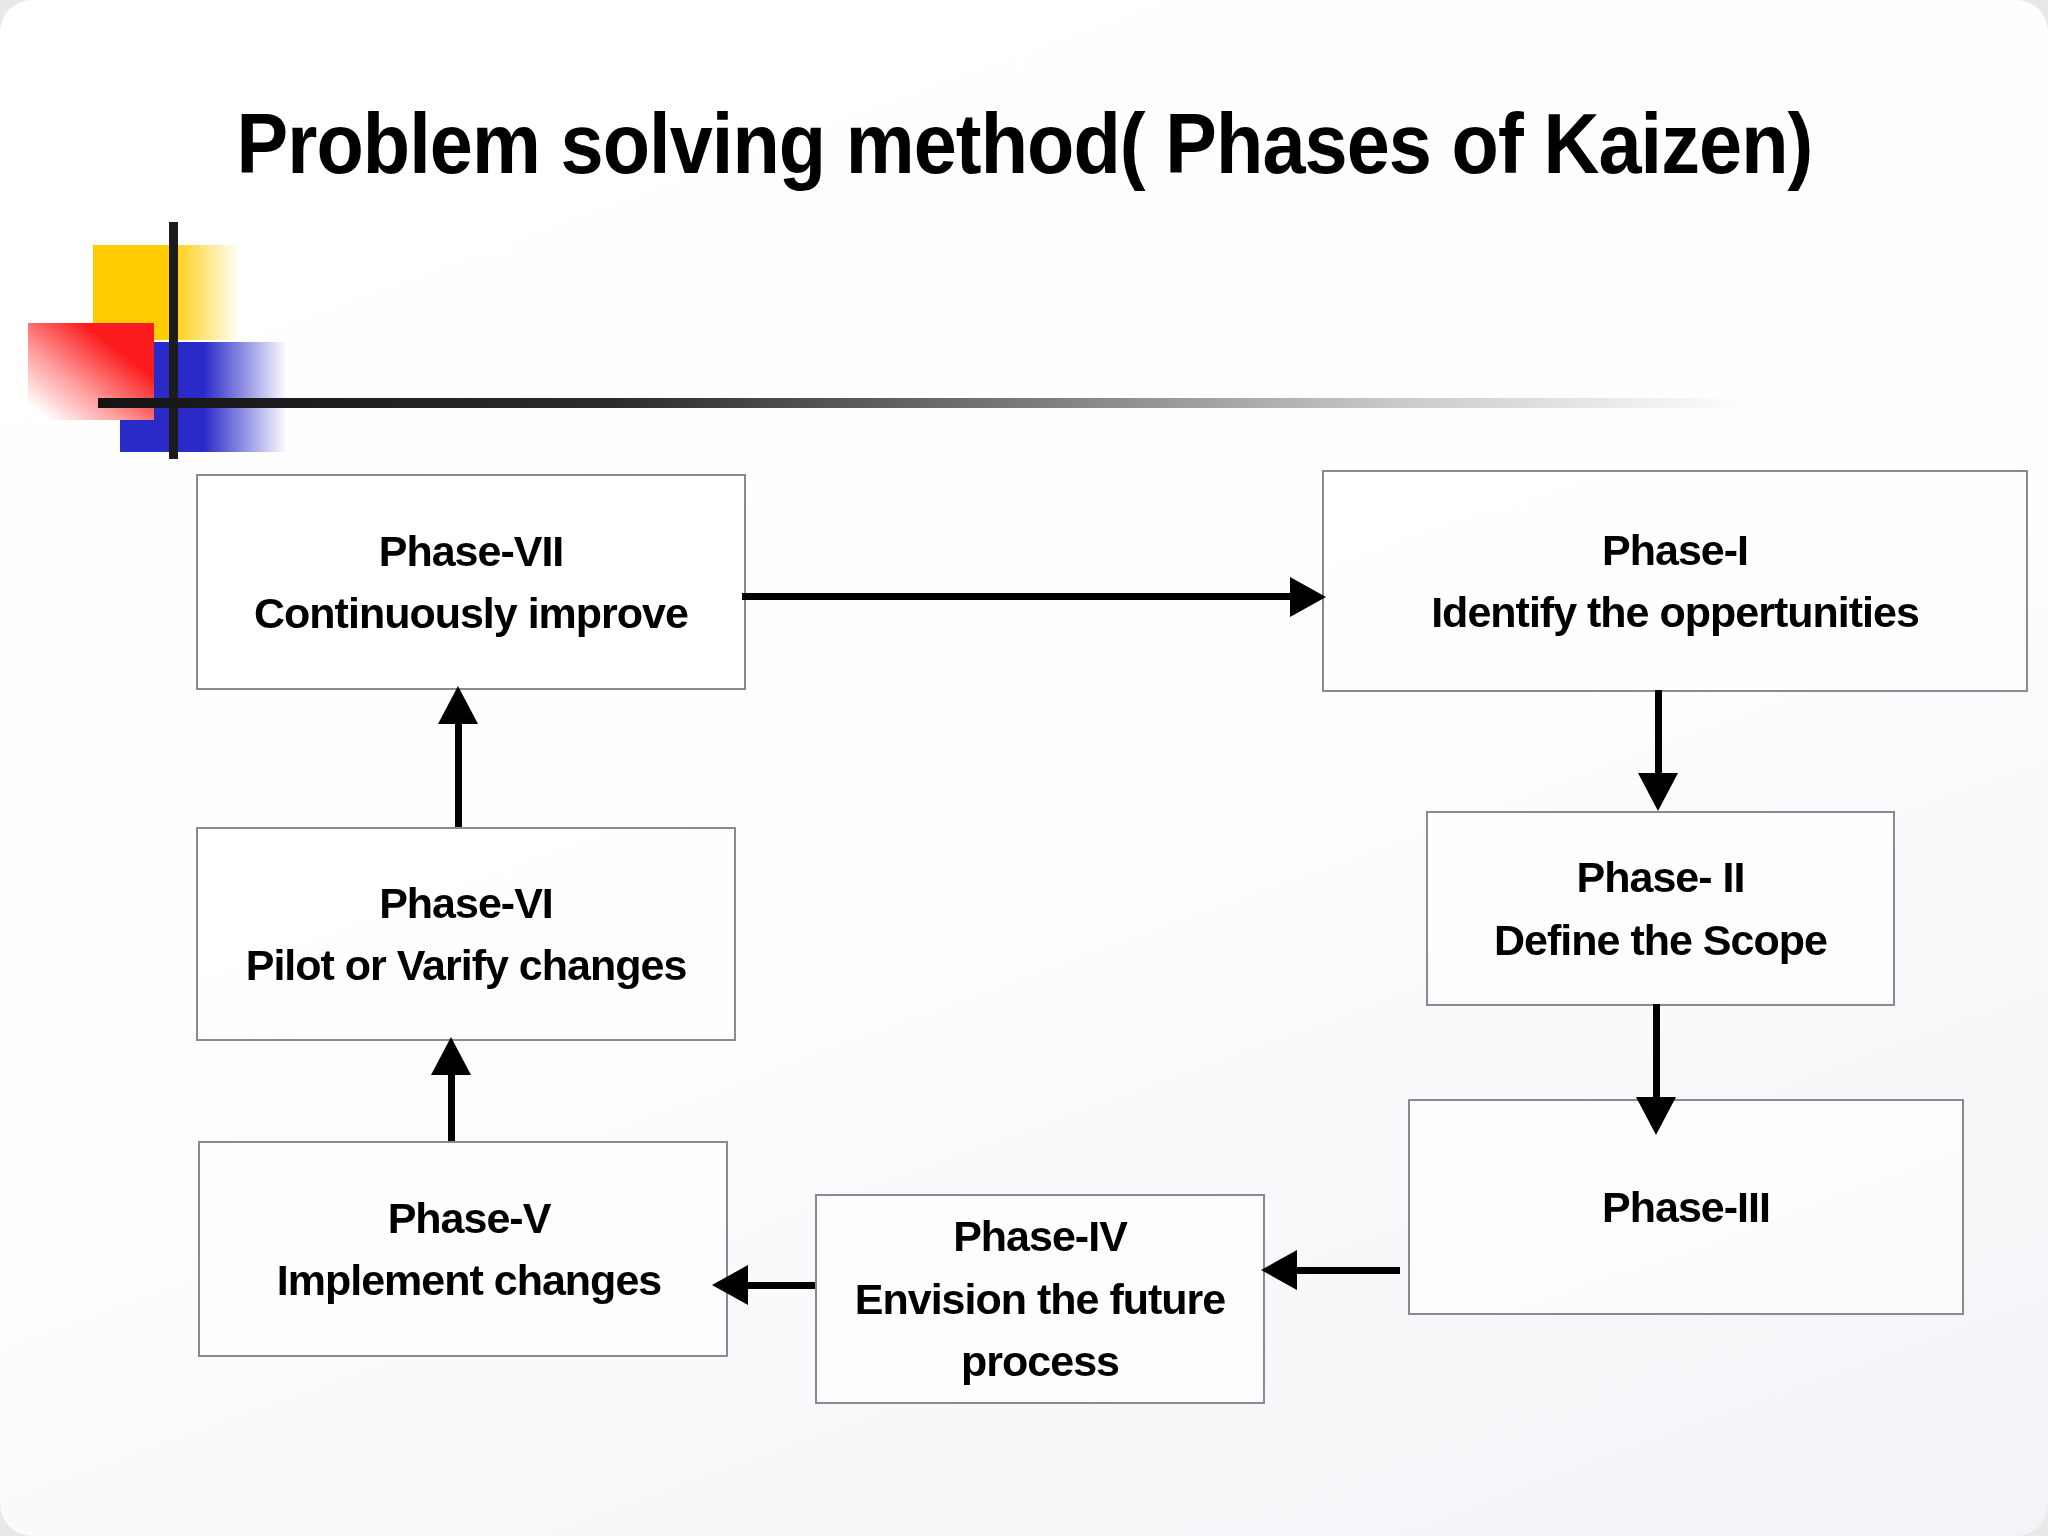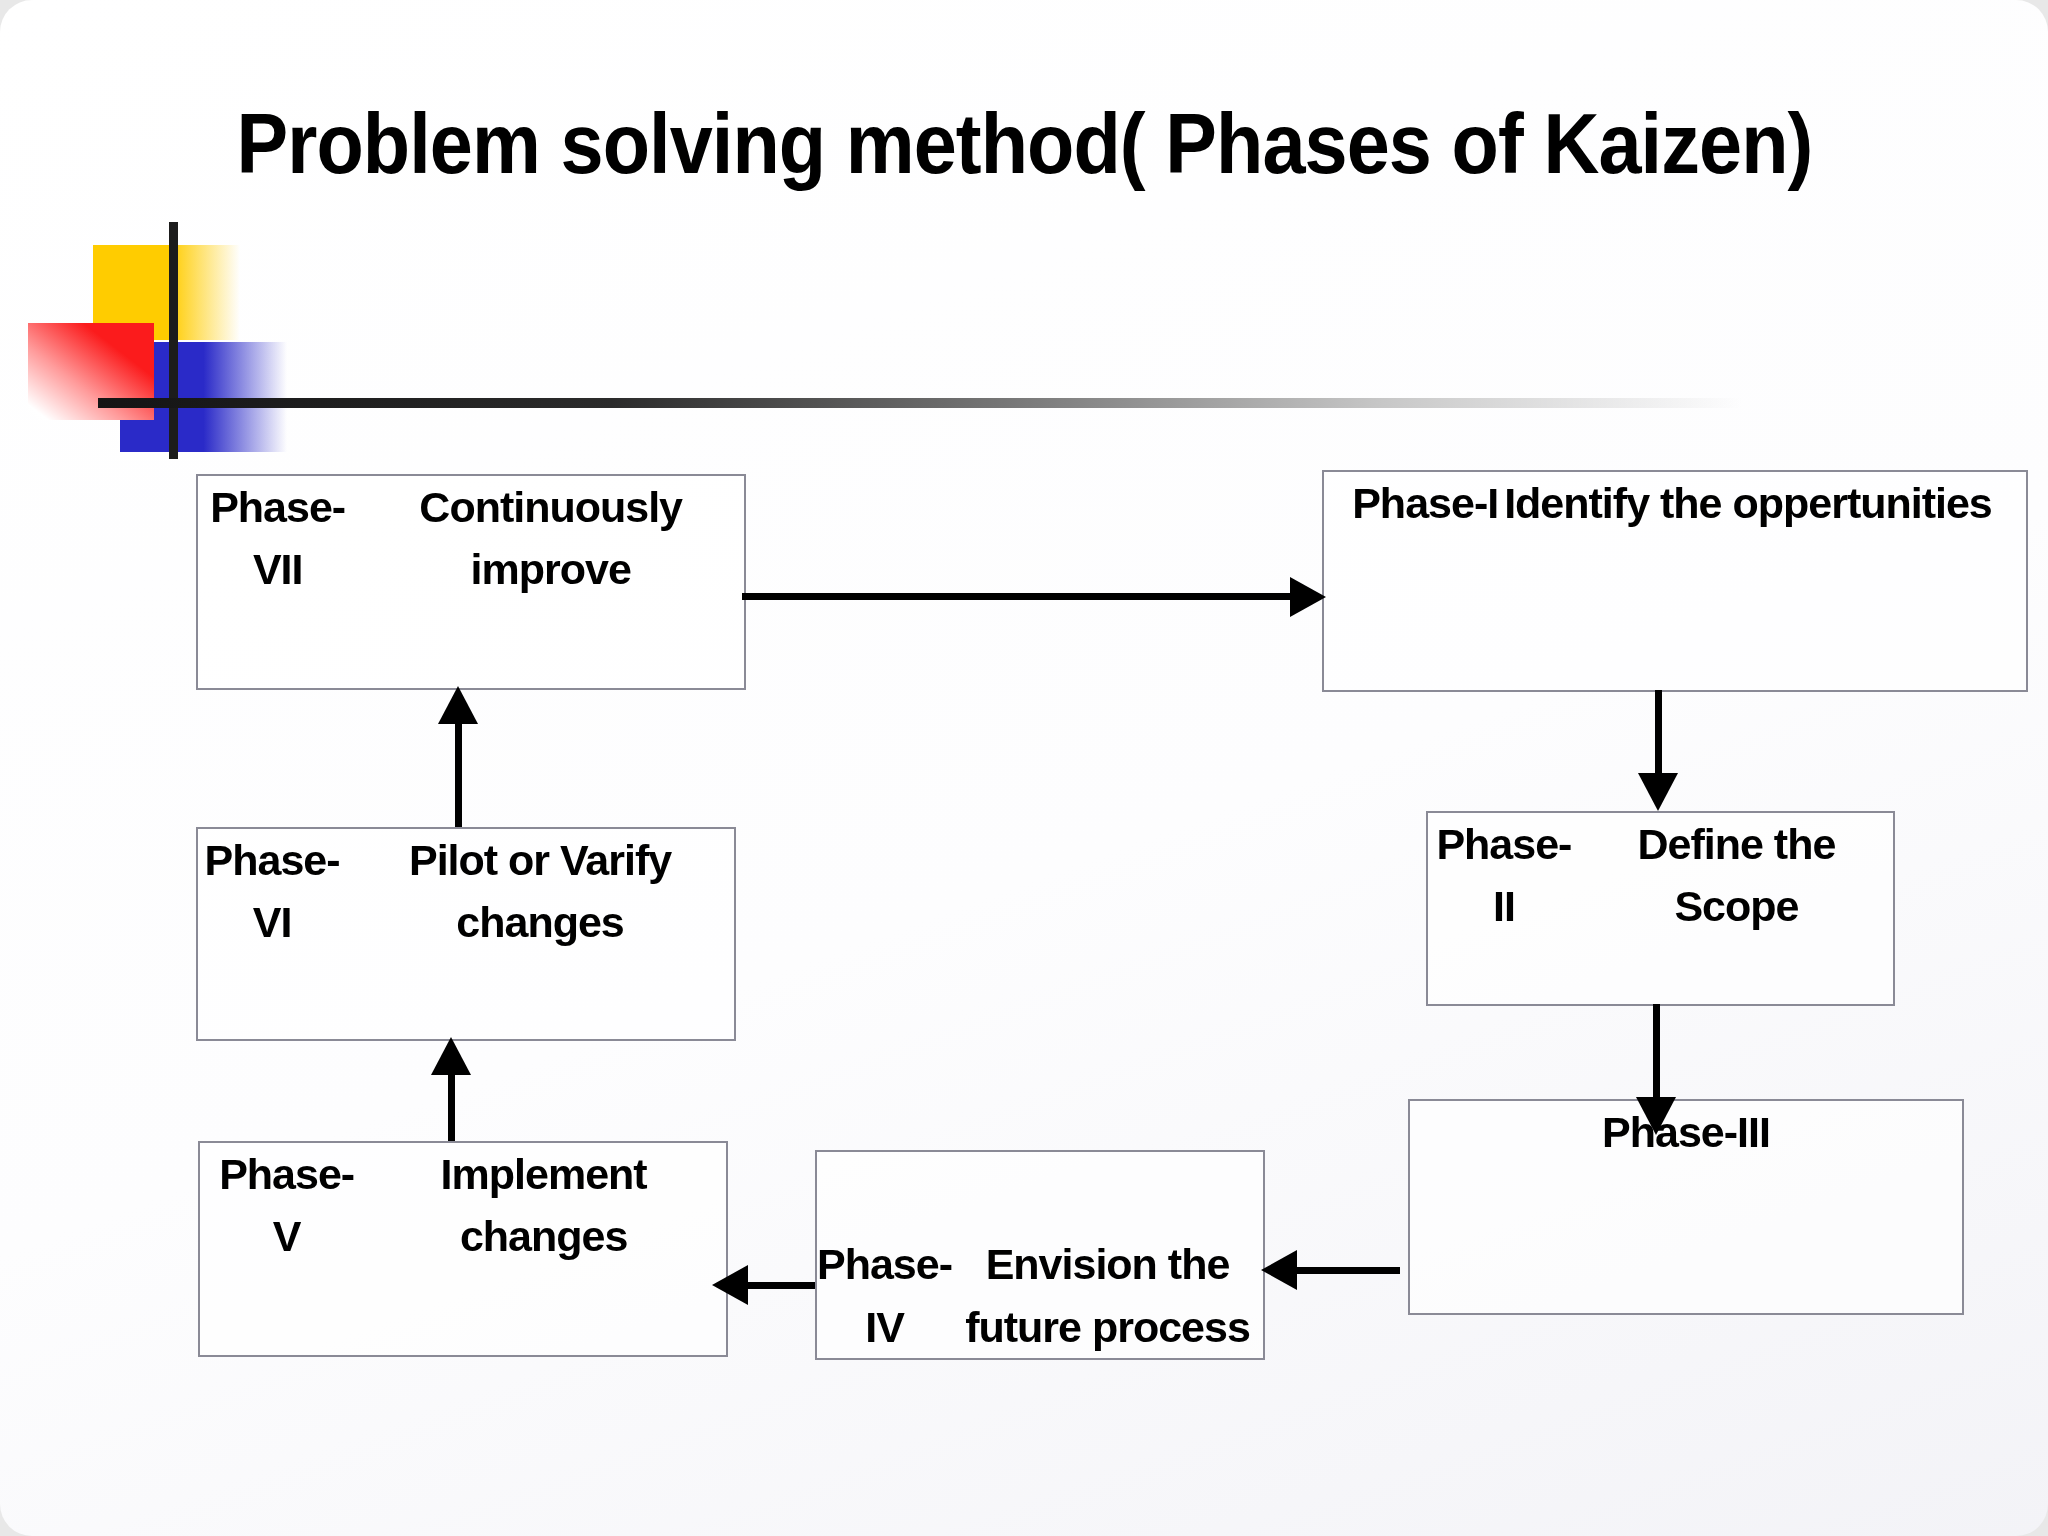--- a/index.html
+++ b/index.html
@@ -43,33 +43,33 @@
   .hline{
     position:absolute;left:98px;top:398px;width:1712px;height:10px;z-index:4;
     background:linear-gradient(to right,#141414 0%,#2b2b2b 30%,#7d7d7d 55%,#c7c7c7 75%,rgba(255,255,255,0) 96%);
   }
 
   
   .fbox{
     position:absolute;
     border:2px solid #8a8a96;
     background:rgba(255,255,255,0.65);
-    display:flex;flex-direction:row;justify-content:center;
+    display:flex;flex-direction:column;justify-content:center;
     text-align:center;
     font-size:43px;font-weight:bold;line-height:1.45;letter-spacing:-1px;
     z-index:5;
   }
   .fbox .bx-label{padding:0 6px;}
 
   .b-p7{left:196px;top:474px;width:546px;height:212px;}
   .b-p1{left:1322px;top:470px;width:702px;height:218px;justify-content:center;}
   .b-p6{left:196px;top:827px;width:536px;height:210px;}
   .b-p2{left:1426px;top:811px;width:465px;height:191px;}
   .b-p5{left:198px;top:1141px;width:514px;height:212px;padding-left:12px;}
-  .b-p4{left:815px;top:1150px;width:446px;height:206px;align-items:flex-end;}
+  .b-p4{left:815px;top:1194px;width:446px;height:206px;}
   .b-p3{left:1400px;top:1099px;width:552px;height:212px;margin-left:8px;}
 
   
   .shaft{position:absolute;background:#000;z-index:6;}
   .head{position:absolute;width:0;height:0;z-index:6;}
   .head.right{border-left:36px solid #000;border-top:20px solid transparent;border-bottom:20px solid transparent;}
   .head.left{border-right:36px solid #000;border-top:20px solid transparent;border-bottom:20px solid transparent;}
   .head.down{border-top:38px solid #000;border-left:20px solid transparent;border-right:20px solid transparent;}
   .head.up{border-bottom:38px solid #000;border-left:20px solid transparent;border-right:20px solid transparent;}
 </style>

